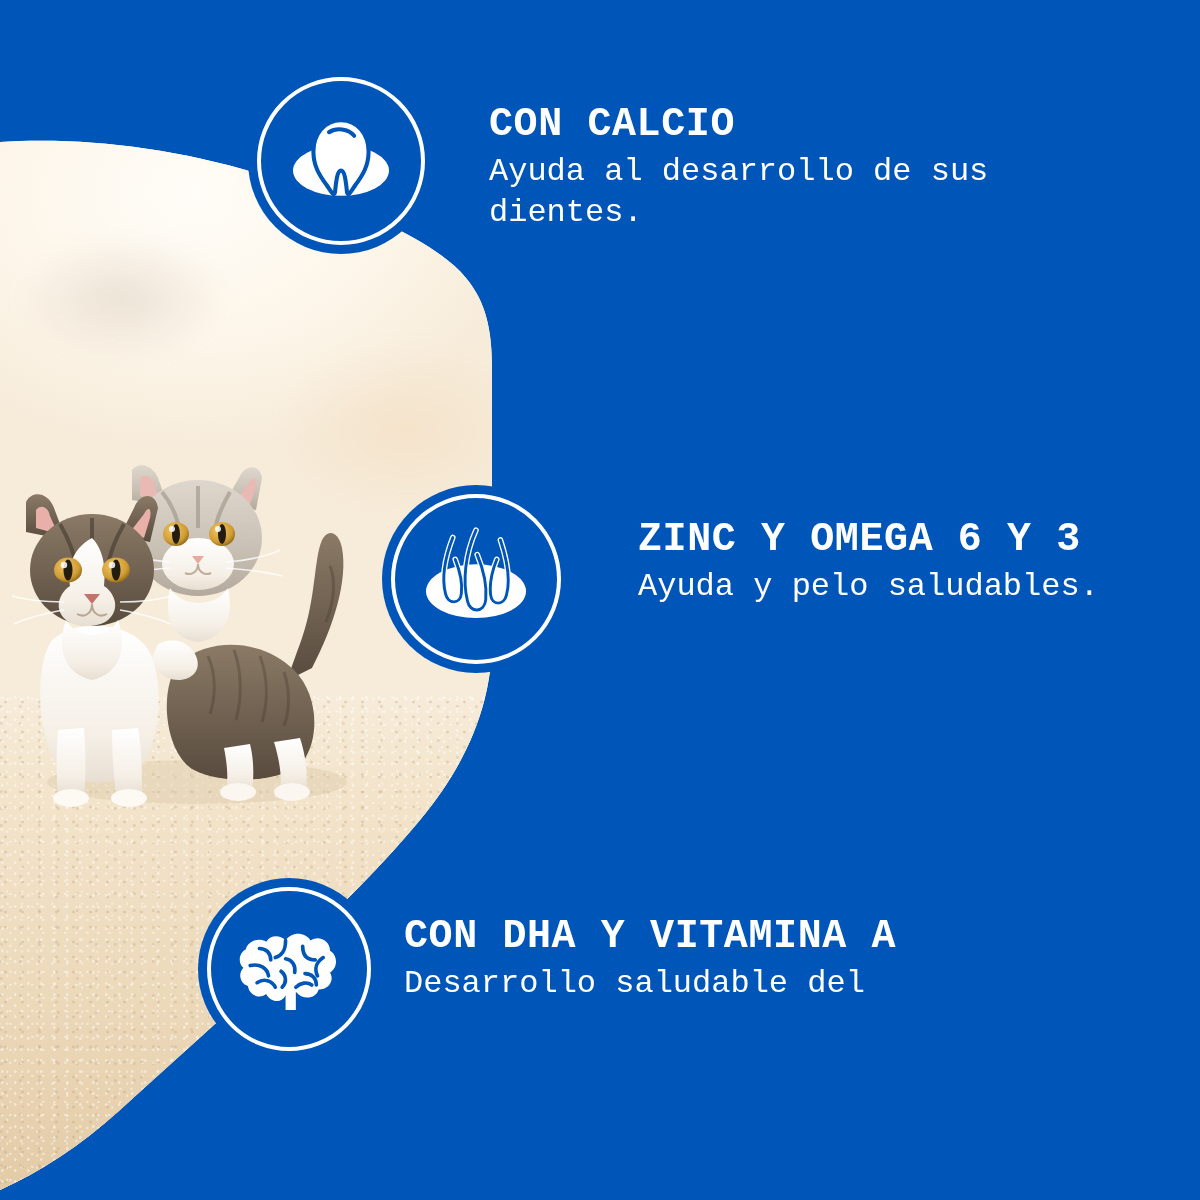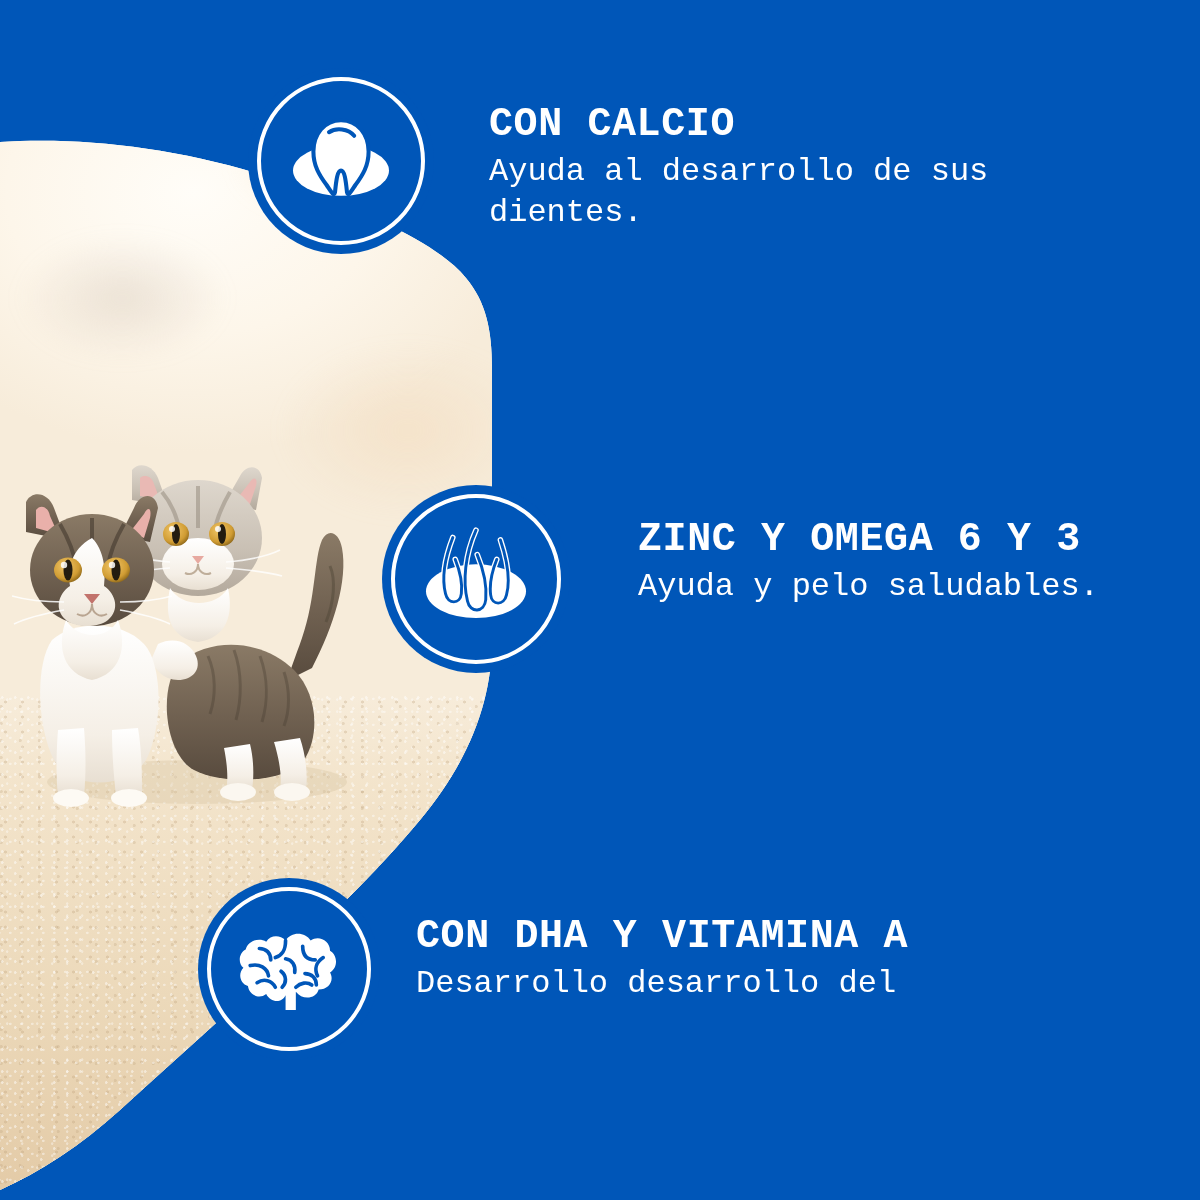--- a/index.html
+++ b/index.html
@@ -118,21 +118,21 @@
   }
   .feature-desc {
     font-weight: 300;
     font-size: 32px;
     line-height: 1.28;
     margin: 0;
   }
 
   #text-calcio { left: 489px; top: 103px;  width: 660px; }
   #text-zinc   { left: 638px; top: 518px;  width: 560px; }
-  #text-dha    { left: 416px; top: 915px;  width: 580px; }
+  #text-dha    { left: 404px; top: 915px;  width: 580px; }
 </style>
 </head>
 <body>
 
 <div id="poster">
 
   <div class="photo-blob">
     <div class="photo-img">
       <div class="ph-bg"></div>
       <div class="ph-blur"></div>
@@ -317,16 +317,16 @@
         <path d="M43 52 C 48 56 48 62 44 66"></path>
         <path d="M62 30 C 62 38 66 42 73 42"></path>
         <path d="M80 40 C 74 44 72 50 75 56"></path>
         <path d="M64 54 C 70 54 74 58 74 64"></path>
         <path d="M56 66 C 60 62 66 61 70 64"></path>
       </g>
     </svg>
   </div>
   <div class="feature-text" id="text-dha">
     <div class="feature-title">CON DHA Y VITAMINA A</div>
-    <div class="feature-desc">Desarrollo desarrollo del</div>
+    <div class="feature-desc">Desarrollo saludable del</div>
   </div>
 
 </div>
 
 </body></html>

